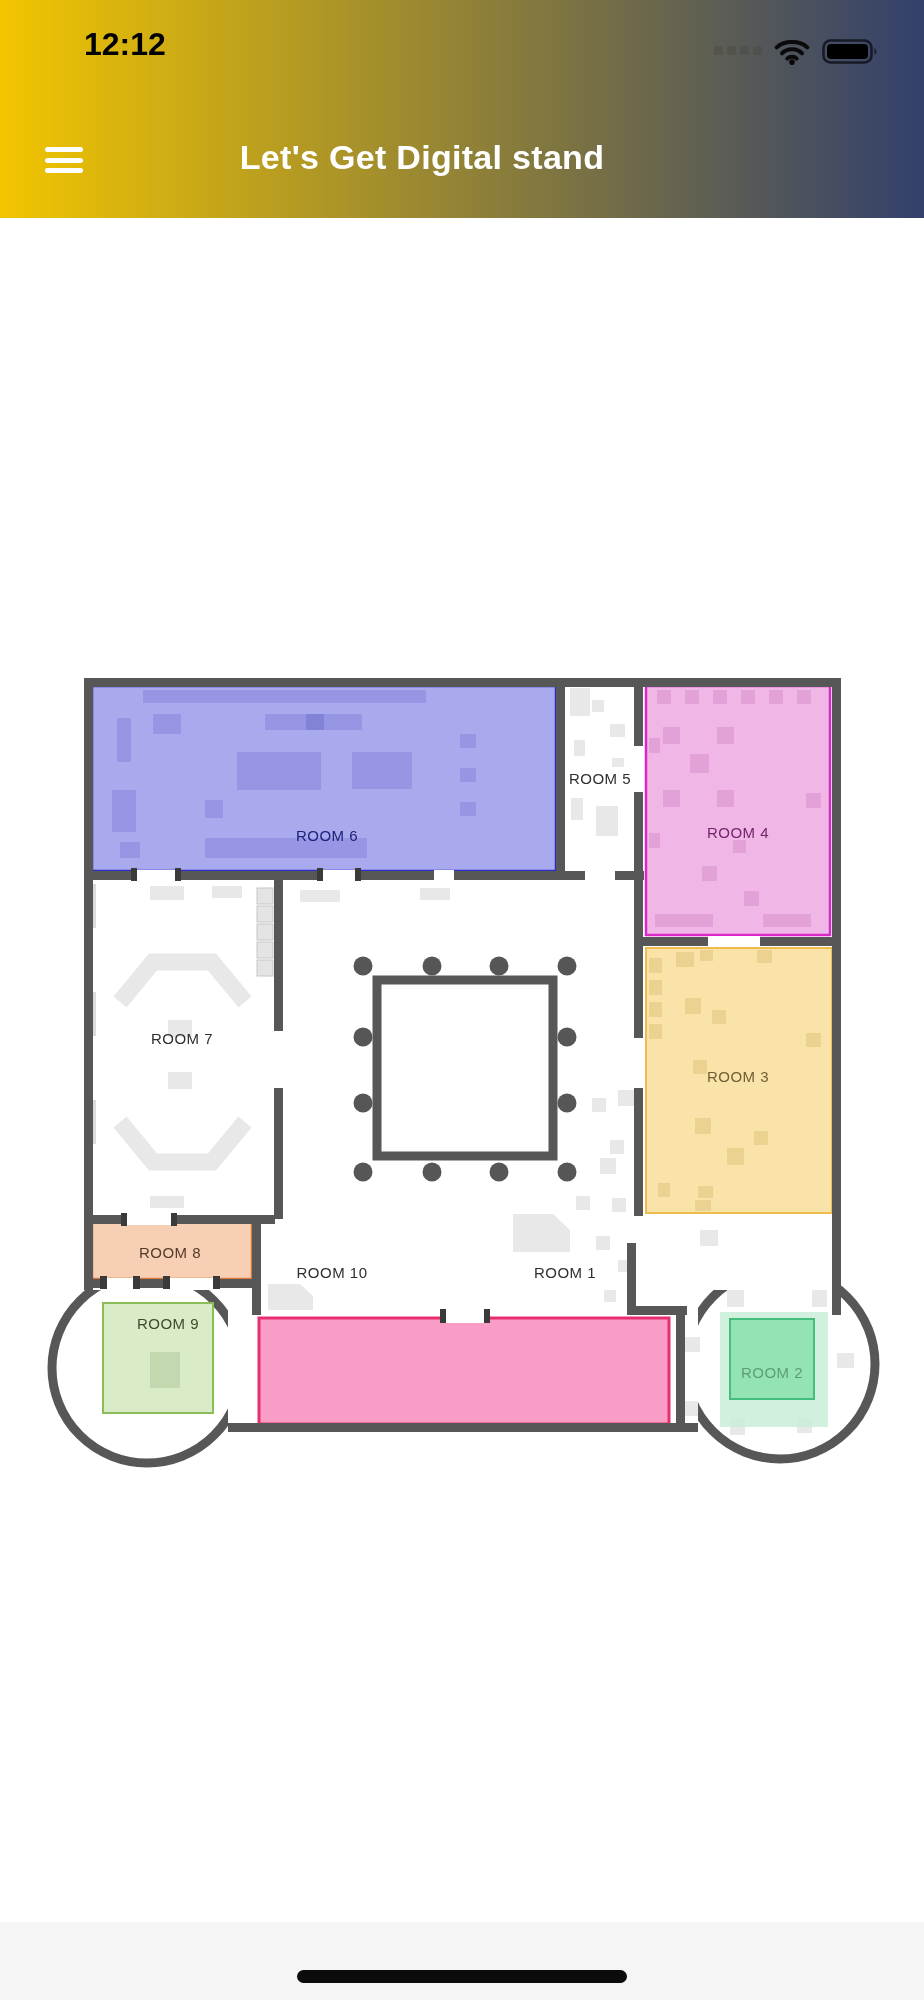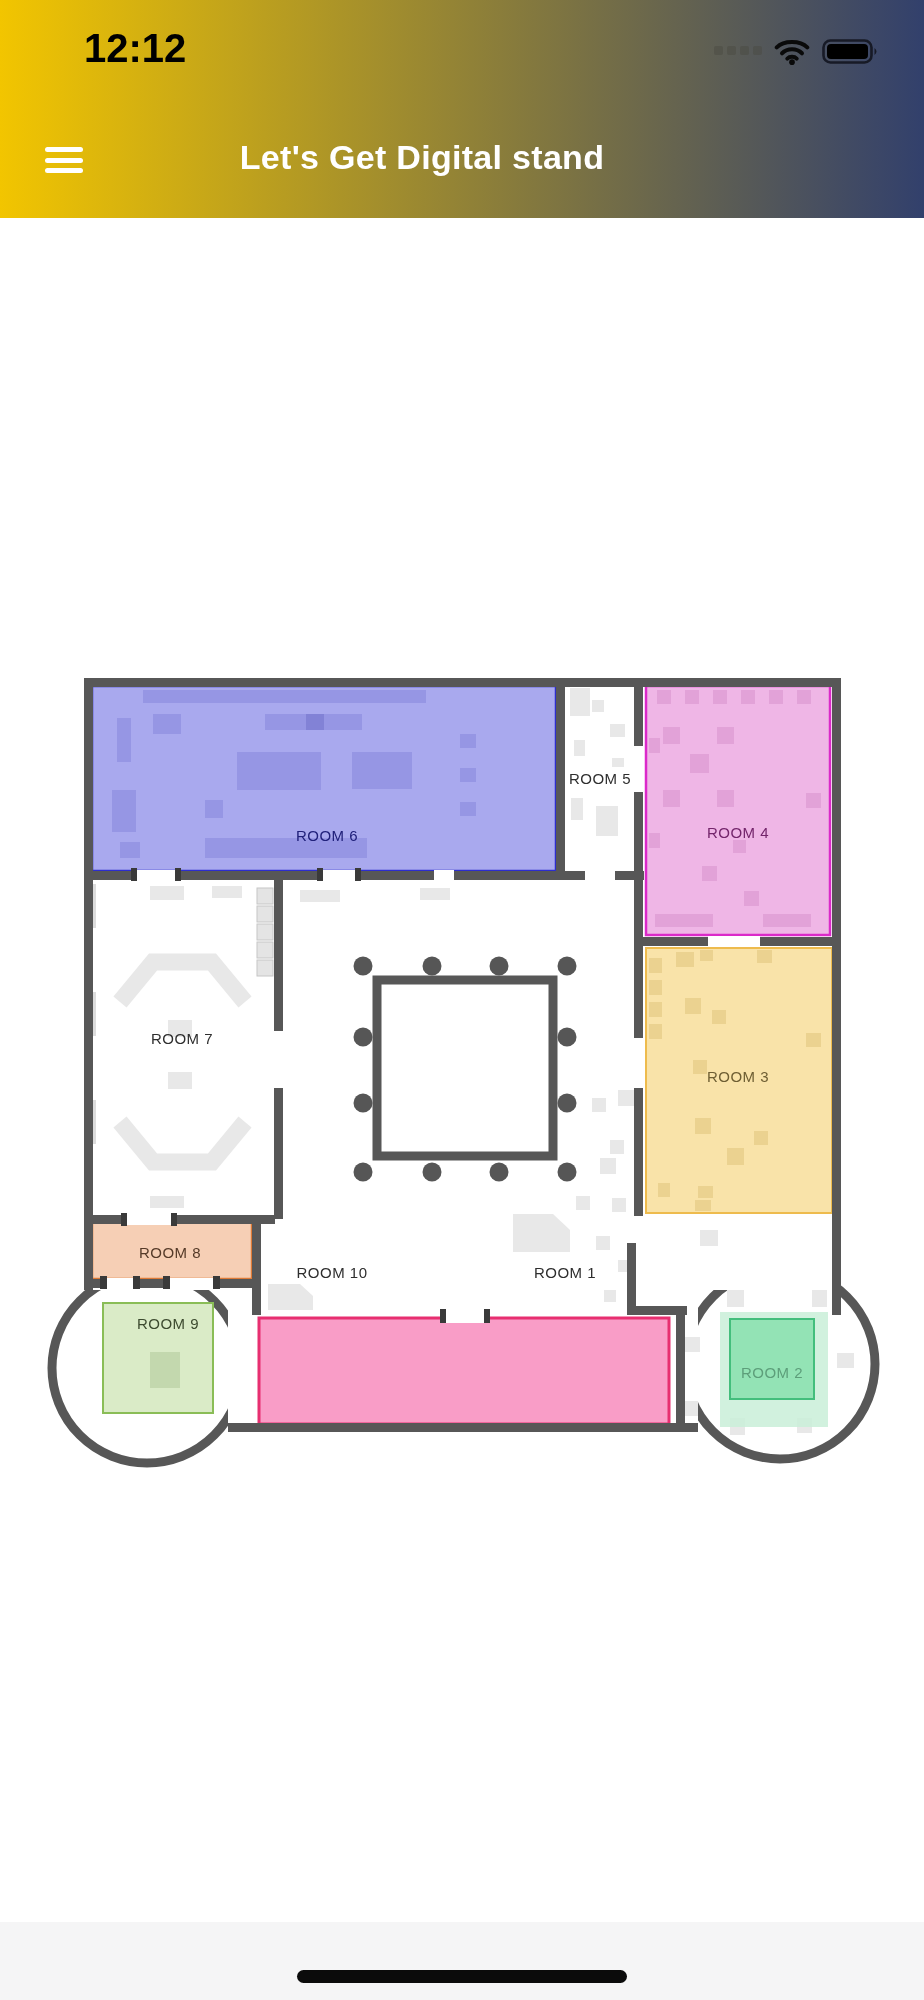--- a/index.html
+++ b/index.html
@@ -1,20 +1,20 @@
 <!DOCTYPE html>
 <html><head>
 <meta charset="utf-8">
 <style>
   html,body{margin:0;padding:0;}
   body{width:924px;height:2000px;position:relative;background:#ffffff;overflow:hidden;
        font-family:"Liberation Sans",sans-serif;}
   
   .header{position:absolute;left:0;top:0;width:924px;height:218px;}
-  .status-time{position:absolute;left:84px;top:26px;font-size:40px;font-weight:700;color:#000;}
+  .status-time{position:absolute;left:84px;top:26px;font-size:32px;font-weight:700;color:#000;}
   .status-icons{position:absolute;right:44px;top:36px;height:30px;display:flex;align-items:center;gap:12px;}
   .cell-dots{display:flex;gap:4px;align-items:flex-end;padding-bottom:2px;}
   .cell-dots span{width:9px;height:9px;border-radius:2px;background:#4a4a40;opacity:.45;}
   .hamburger{position:absolute;left:45px;top:147px;width:38px;height:26px;background:none;border:none;
              padding:0;display:flex;flex-direction:column;justify-content:space-between;cursor:pointer;}
   .hamburger span{display:block;width:38px;height:5px;border-radius:3px;background:#fff;}
   .nav-title{position:absolute;left:0;top:138px;width:844px;margin:0;text-align:center;
              font-size:34px;font-weight:700;color:#fff;letter-spacing:.3px;}
   
   .plan{position:absolute;left:0;top:640px;}

